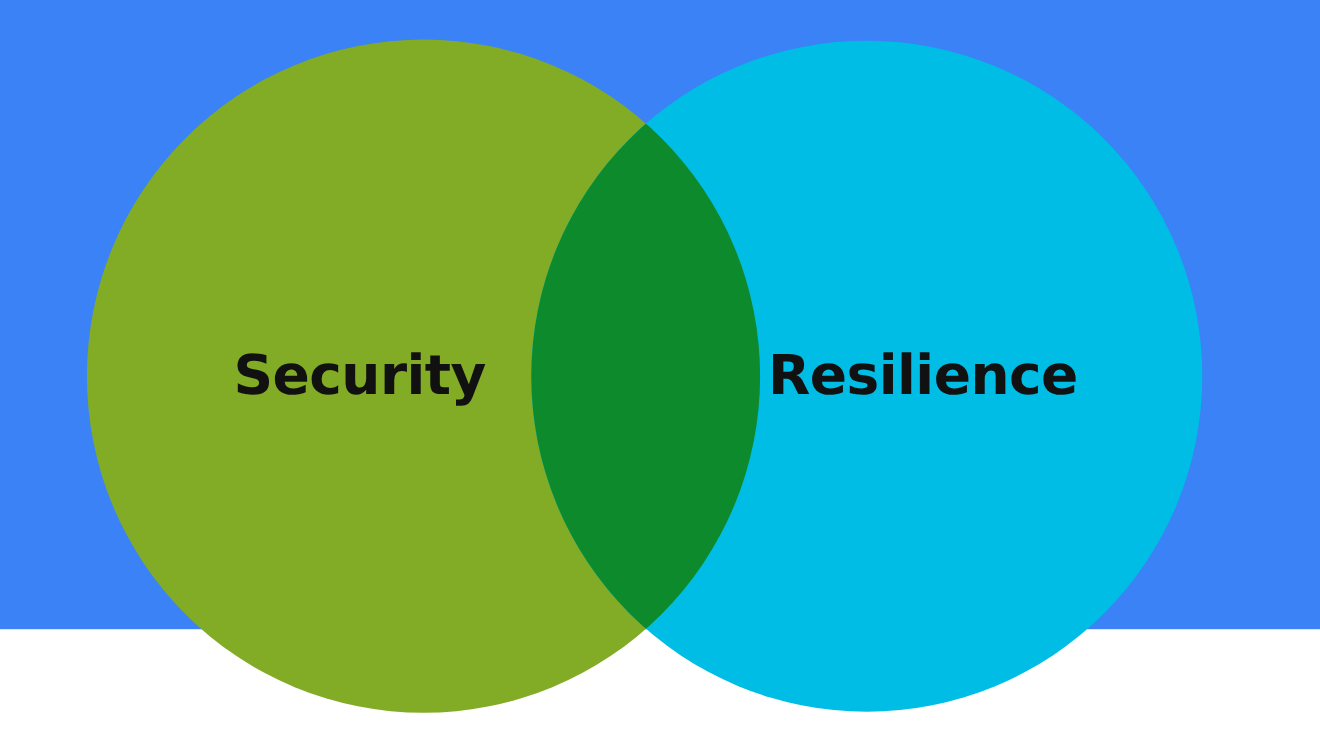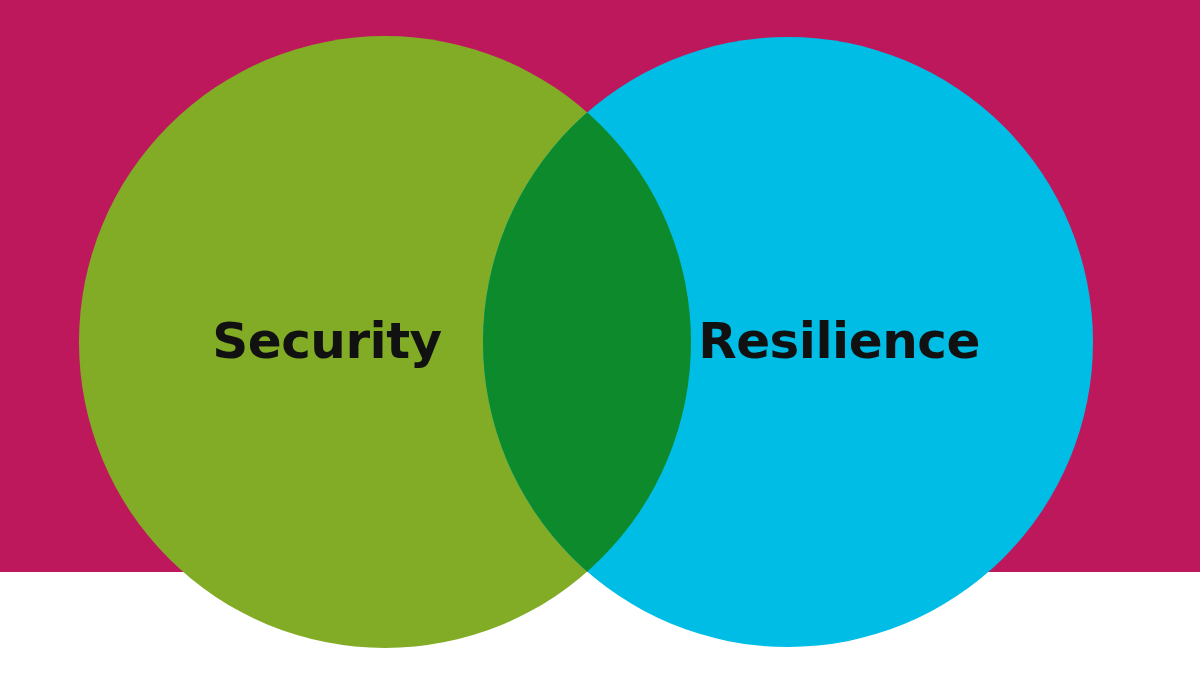--- a/index.html
+++ b/index.html
@@ -8,21 +8,21 @@
     width: 1200px;
     height: 674px;
     background: #ffffff;
     overflow: hidden;
     font-family: "DejaVu Sans", "Liberation Sans", sans-serif;
   }
   .canvas {
     position: relative;
     width: 1200px;
     height: 572px;
-    background: #be185d;
+    background: #3b82f6;
   }
   svg.venn {
     position: absolute;
     left: 0;
     top: 0;
     width: 1200px;
     height: 674px;
     display: block;
   }
   .venn-label {

